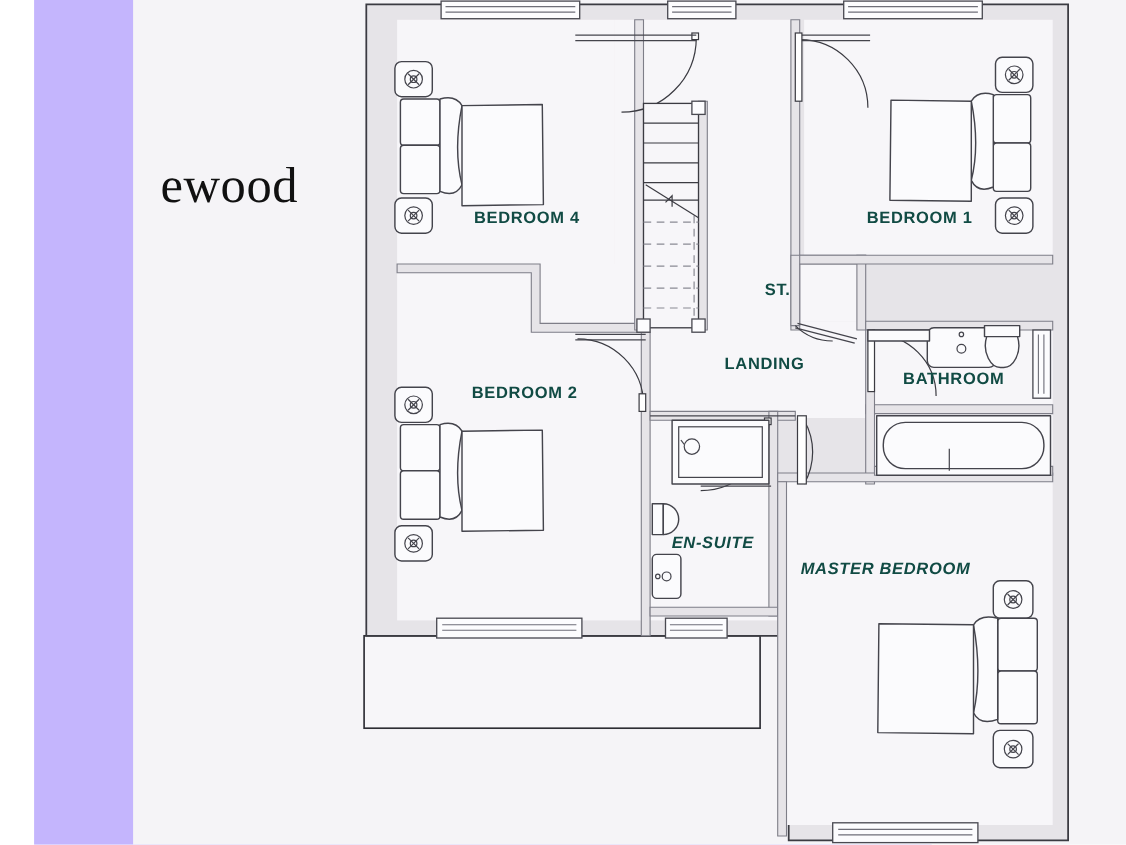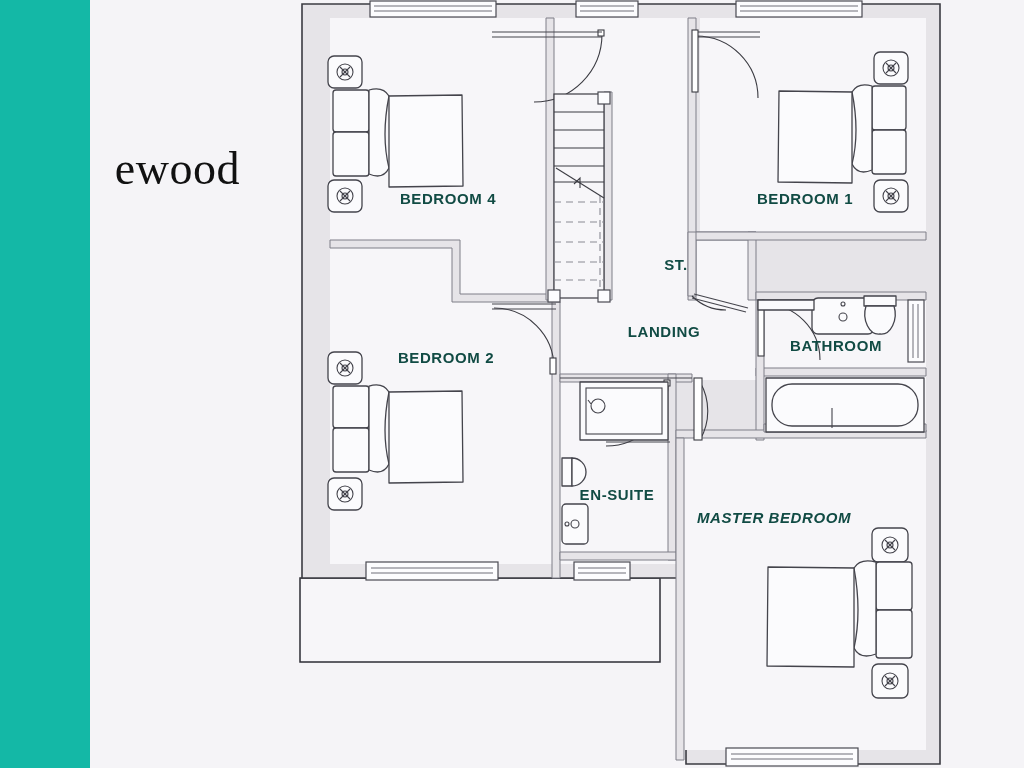--- a/index.html
+++ b/index.html
@@ -7,21 +7,22 @@
     margin: 0; padding: 0;
     width: 1024px; height: 768px;
     overflow: hidden;
     background: #ffffff;
     font-family: "Liberation Sans", sans-serif;
   }
   #root {
     position: relative;
     width: 816px;
     height: 768px;
-    background: #14b8a6;
+    background: #c4b5fd;
+    margin-left: 31px;
   }
   #bg-panel {
     position: absolute;
     left: 90px; top: 0;
     width: 934px; height: 768px;
     background: #f5f4f7;
   }
   #brand {
     position: absolute;
     left: 0px;
@@ -392,16 +393,16 @@
     </g>
 
   </svg>
 
   <div class="room-label" style="left:448px; top:198px;">BEDROOM 4</div>
   <div class="room-label" style="left:805px; top:198px;">BEDROOM 1</div>
   <div class="room-label" style="left:676px; top:264px;">ST.</div>
   <div class="room-label" style="left:664px; top:331px;">LANDING</div>
   <div class="room-label" style="left:836px; top:345px;">BATHROOM</div>
   <div class="room-label" style="left:446px; top:357px;">BEDROOM 2</div>
-  <div class="room-label" style="left:617px; top:494px;">EN-SUITE</div>
+  <div class="room-label" style="left:617px; top:494px;font-style:italic;">EN-SUITE</div>
   <div class="room-label" style="left:774px; top:517px;font-style:italic;">MASTER BEDROOM</div>
 
 </div>
 
 </body></html>

